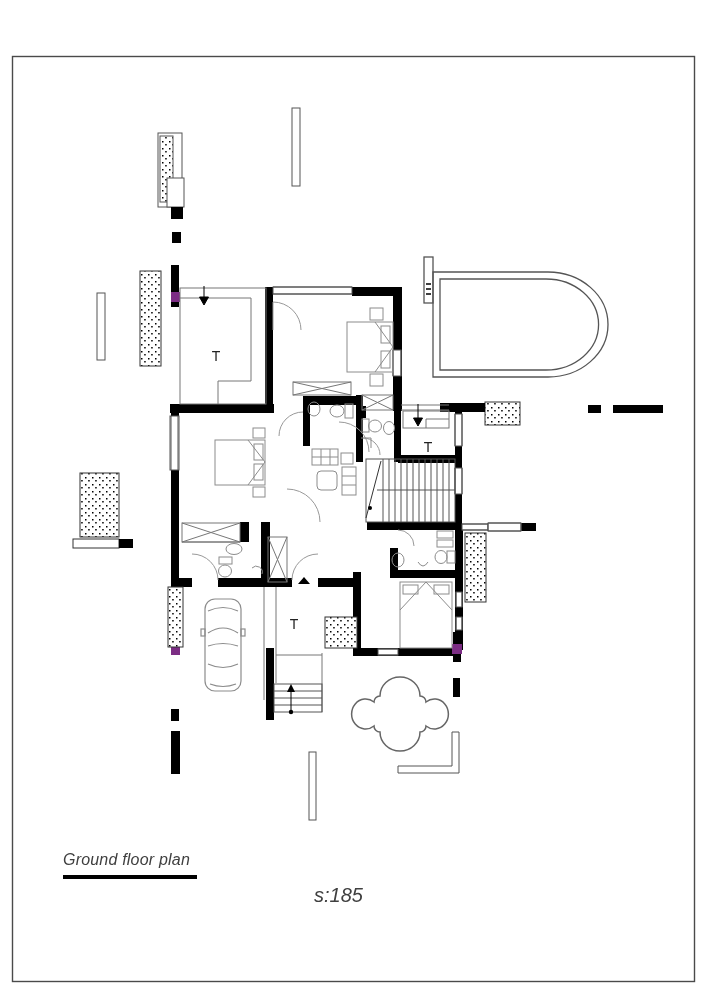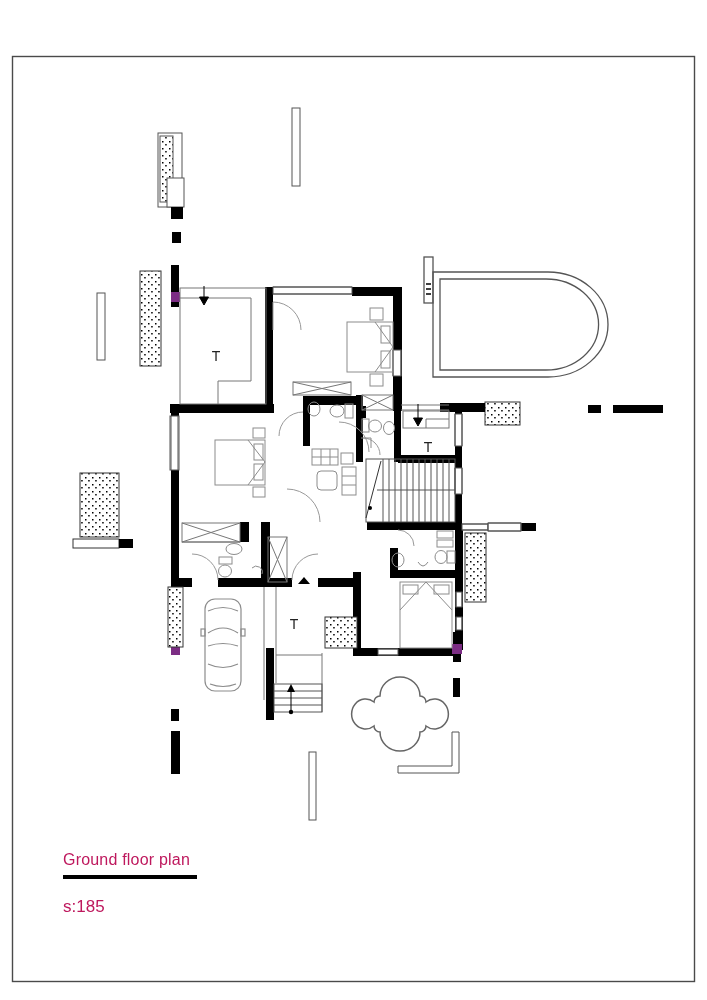--- a/index.html
+++ b/index.html
@@ -6,25 +6,26 @@
   .sheet{
     position:relative;
     width:707px;height:1000px;
     background:#ffffff;
     font-family:"Liberation Sans", sans-serif;
     overflow:hidden;
   }
   svg{position:absolute;left:0;top:0;}
   .titleblock{
     position:absolute;left:63px;top:851px;width:300px;
-    color:#be185d;
+    color:#404040;
+    font-style:italic;
   }
   .titleblock .title{font-size:16px;letter-spacing:.2px;}
   .titleblock .rule{width:134px;height:4px;background:#000;margin-top:6px;}
-  .titleblock .scale{font-size:17px;margin-top:18px;}
+  .titleblock .scale{font-size:20px;margin-top:5px;text-align:right;}
   text.roomlabel{
     font-family:"Liberation Sans", sans-serif;
     font-size:14px;fill:#222;text-anchor:middle;
   }
 </style>
 </head>
 <body>
 
 <div class="sheet">
 

